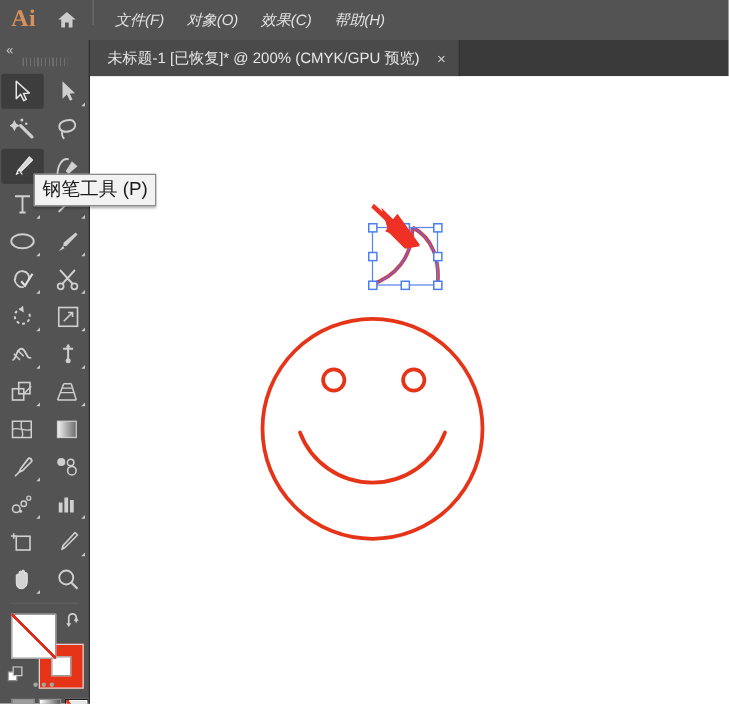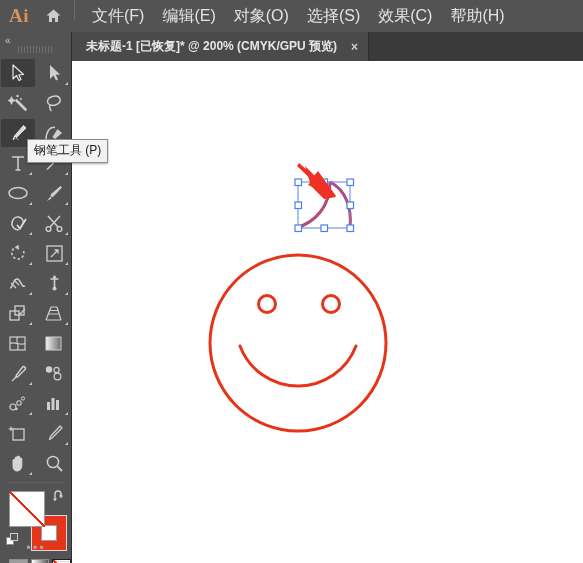--- a/index.html
+++ b/index.html
@@ -50,45 +50,45 @@
     height: 20px;
     background: #6d6d6d;
     margin: 0 8px 0 6px;
   }
   .menu-items {
     display: flex;
     align-items: center;
     gap: 0px;
   }
   .menu-item {
-    font-size: 16px;
+    font-size: 12px;
     color: #e2e2e2;
     padding: 5px 9px;
     white-space: nowrap;
     cursor: default;
+    font-style: italic;
   }
 
   
   .tabbar {
     position: absolute;
     left: 0; top: 32px;
     width: 583px; height: 29px;
     background: #3a3a3a;
   }
   .doc-tab {
     position: absolute;
     left: 72px; top: 0;
     height: 29px;
     background: #4a4a4a;
     display: flex;
     align-items: center;
     padding: 0 10px 0 14px;
     box-sizing: border-box;
     border-right: 1px solid #2f2f2f;
-    font-weight: bold;
   }
   .doc-tab-title {
     font-size: 12px;
     color: #e6e6e6;
     white-space: nowrap;
   }
   .doc-tab-close {
     margin-left: 14px;
     font-size: 12px;
     color: #cfcfcf;
@@ -150,21 +150,21 @@
   }
   .tool svg { display: block; }
 
   
   .tooltip {
     position: absolute;
     left: 27px; top: 139px;
     background: #f2f2f2;
     border: 1px solid #8c8c8c;
     padding: 2px 6px 3px 6px;
-    font-size: 12px;
+    font-size: 15px;
     color: #1a1a1a;
     white-space: nowrap;
     z-index: 40;
     box-shadow: 0 1px 2px rgba(0,0,0,0.35);
   }
 
   
   .tb-sep {
     height: 1px;
     background: #616161;
@@ -279,23 +279,21 @@
   <div class="menubar">
     <div class="ai-logo">Ai</div>
     <div class="home-icon">
       <svg width="17" height="16" viewBox="0 0 17 16">
         <path d="M8.5 1.5 L15.5 7.5 L13 7.5 L13 14 L10 14 L10 10 L7 10 L7 14 L4 14 L4 7.5 L1.5 7.5 Z" fill="#cccccc"></path>
       </svg>
     </div>
     <div class="menu-divider"></div>
     <div class="menu-items">
       <div class="menu-item">文件(F)</div>
-      <div class="menu-item">编辑(E)</div>
       <div class="menu-item">对象(O)</div>
-      <div class="menu-item">选择(S)</div>
       <div class="menu-item">效果(C)</div>
       <div class="menu-item">帮助(H)</div>
     </div>
   </div>
 
   <div class="tabbar">
     <div class="doc-tab">
       <span class="doc-tab-title">未标题-1 [已恢复]* @ 200% (CMYK/GPU 预览)</span>
       <span class="doc-tab-close">×</span>
     </div>

